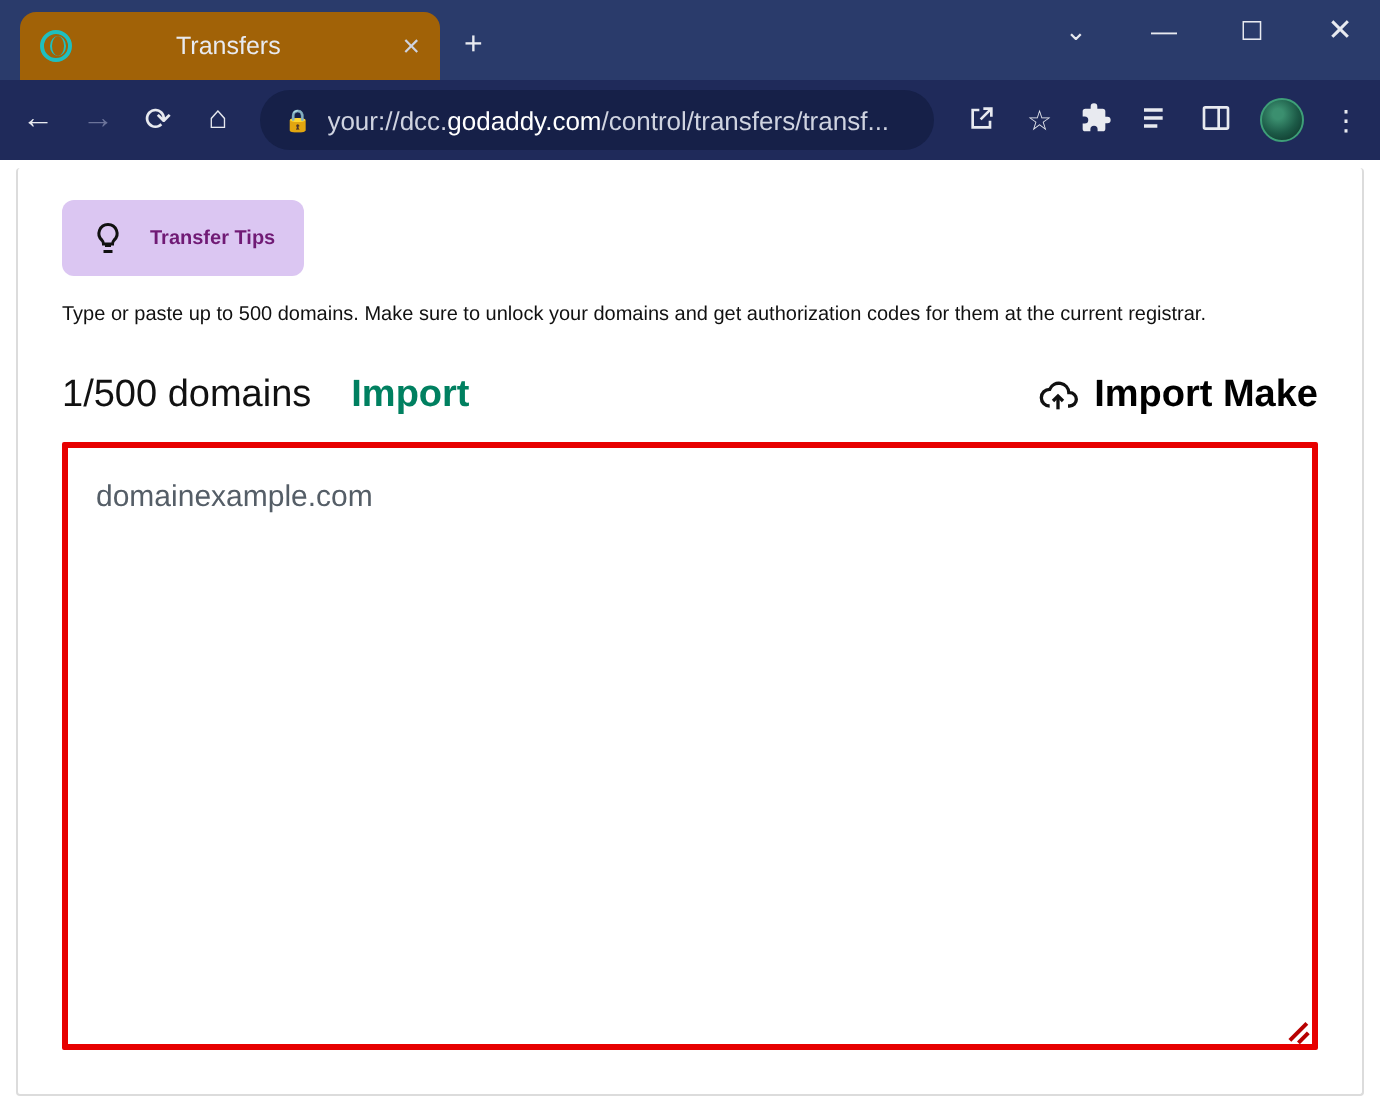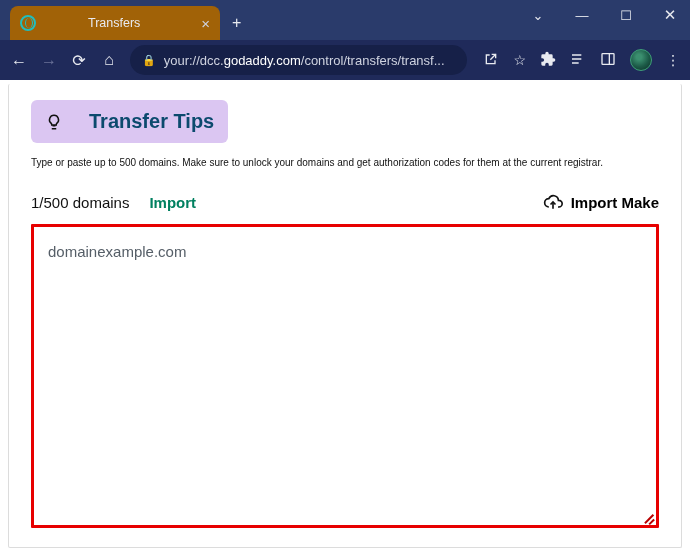--- a/index.html
+++ b/index.html
@@ -143,38 +143,38 @@
     border-radius: 2px;
     padding: 16px 22px 24px 22px;
     height: calc(100% - 12px);
   }
   .tip-btn {
     background: #dbc6f2;
     border-radius: 6px;
     padding: 10px 14px;
     display: inline-flex;
     align-items: center;
-    gap: 26px;
+    gap: 12px;
     font-weight: 700;
-    font-size: 20px;
-    color: #0c4a6e;
+    font-size: 10px;
+    color: #701a75;
     cursor: pointer;
     margin-bottom: 12px;
   }
   .tip-btn svg { width: 18px; height: 18px; }
   .instructions {
     font-size: 10px;
     color: #111;
     line-height: 1.5;
     margin-bottom: 22px;
   }
   .list-head {
     display: flex;
-    align-items: center;
-    font-size: 15px;
+    align-items: flex-end;
+    font-size: 19px;
     margin-bottom: 12px;
   }
   .count { color: #111; font-weight: 500; }
   .clear-btn {
     color: #008060;
     font-weight: 700;
     margin-left: 20px;
     cursor: pointer;
   }
   .import {

